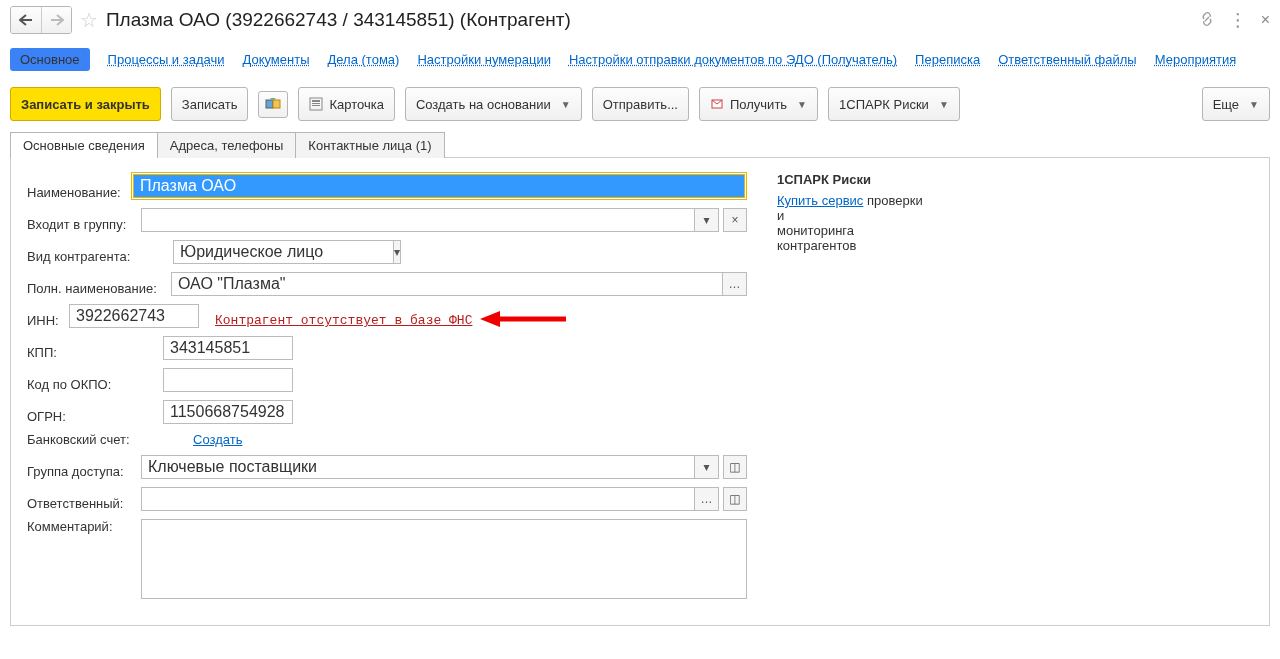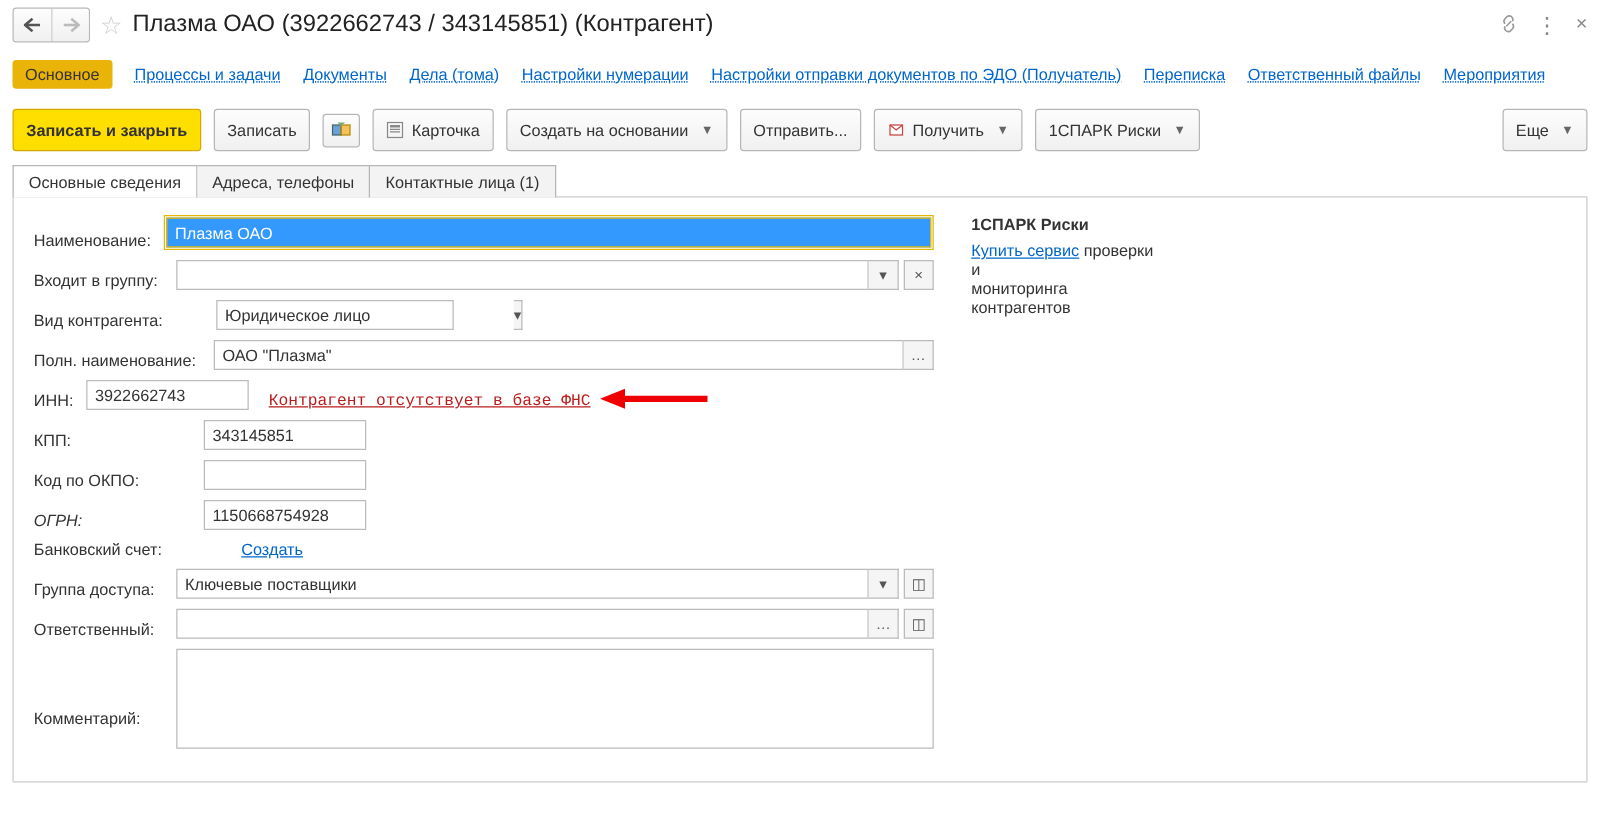--- a/index.html
+++ b/index.html
@@ -39,21 +39,21 @@
   .title-right span { cursor:pointer; }
 
   .nav-links {
     display:flex; gap:18px; padding: 10px 0 8px 0; border-bottom: none;
     align-items:center;
   }
   .nav-link {
     color:#0066cc; text-decoration: underline dotted; cursor:pointer;
   }
   .nav-link.active {
-    color:#333; text-decoration:none; background:#eab308; padding:4px 10px;
+    color:#333; text-decoration:none; background:#3b82f6; padding:4px 10px;
     border-radius:3px;
   }
 
   .toolbar {
     display:flex; gap:10px; padding: 8px 0 10px 0; align-items:center;
   }
   .btn {
     border:1px solid #b6b6b6; background:linear-gradient(#fdfdfd,#f0f0f0);
     padding:16px 10px; border-radius:3px; cursor:pointer; font-size:13px;
     color:#333; display:inline-flex; align-items:center; gap:6px; height:27px;
@@ -82,21 +82,21 @@
   .form-right { flex:1; font-size:13px; }
   .form-right h4 { margin:0 0 6px 0; font-size:13px; font-weight:bold; }
   .form-right a { color:#0066cc; text-decoration:underline; }
 
   .row {
     display:flex; align-items:flex-end; gap:6px; margin-bottom:8px;
   }
   .label { width:140px; color:#333; }
   .label.xs { width:36px; }
   .input-text {
-    border:1px solid #bbb; height:24px; padding:2px 6px; font-size:13px;
+    border:1px solid #bbb; height:24px; padding:2px 6px; font-size:16px;
     color:#333; background:#fff;
   }
   .input-wrap { display:flex; align-items:stretch; }
   .input-wrap .input-text { flex:1; }
   .btn-sq {
     width:24px; height:24px; border:1px solid #bbb; background:#f5f5f5;
     display:flex;align-items:center;justify-content:center; cursor:pointer;
     font-size:12px; color:#555; border-left:none;
   }
   .name-input-wrap {
@@ -221,21 +221,21 @@
               <span>▾</span>
             </div>
           <div class="btn-sq" style="border-left:1px solid #bbb;margin-left:4px;">
               <span>×</span>
             </div>
         </div>
       </div>
 
       <div class="row">
         <div class="label" style="width:140px;">Вид контрагента:</div>
-        <div class="input-wrap" style="width:206px;gap:48px;">
+        <div class="input-wrap" style="width:206px;">
           <input class="input-text" value="Юридическое лицо" style="">
           <div class="btn-sq">
               <span>▾</span>
             </div>
         </div>
       </div>
 
       <div class="row">
         <div class="label" style="width:138px;">Полн. наименование:</div>
         <div class="input-wrap" style="flex:1;">
@@ -262,21 +262,21 @@
         <div class="label" style="width:130px;">КПП:</div>
         <input class="input-text" style="width: 130px;" value="343145851">
       </div>
 
       <div class="row">
         <div class="label" style="width:130px;">Код по ОКПО:</div>
         <input class="input-text" style="width: 130px;" value="">
       </div>
 
       <div class="row">
-        <div class="label" style="width:130px;font-style:italic;">ОГРН:</div>
+        <div class="label" style="width:130px;">ОГРН:</div>
         <input class="input-text" style="width: 130px;" value="1150668754928">
       </div>
 
       <div class="row">
         <div class="label" style="width:130px;">Банковский счет:</div>
         <span class="link-inline" style="margin-left:30px;">Создать</span>
       </div>
 
       <div class="row">
         <div class="label" style="width:108px;">Группа доступа:</div>
@@ -298,21 +298,21 @@
           <div class="btn-sq">
               <span>…</span>
             </div>
           <div class="btn-sq" style="border-left:1px solid #bbb;margin-left:4px;">
               <span>◫</span>
             </div>
         </div>
       </div>
 
       <div class="row" style="align-items:flex-start;">
-        <div class="label" style="width:108px;margin-top:48px;">Комментарий:</div>
+        <div class="label" style="width:108px;">Комментарий:</div>
         <textarea class="input-text" style="flex: 1 1 0%;" value=""></textarea>
       </div>
 
     </div>
 
     <div class="form-right">
       <h4>1СПАРК Риски</h4>
       <div>
         <a href="#">Купить сервис</a>
         <span>проверки</span>

